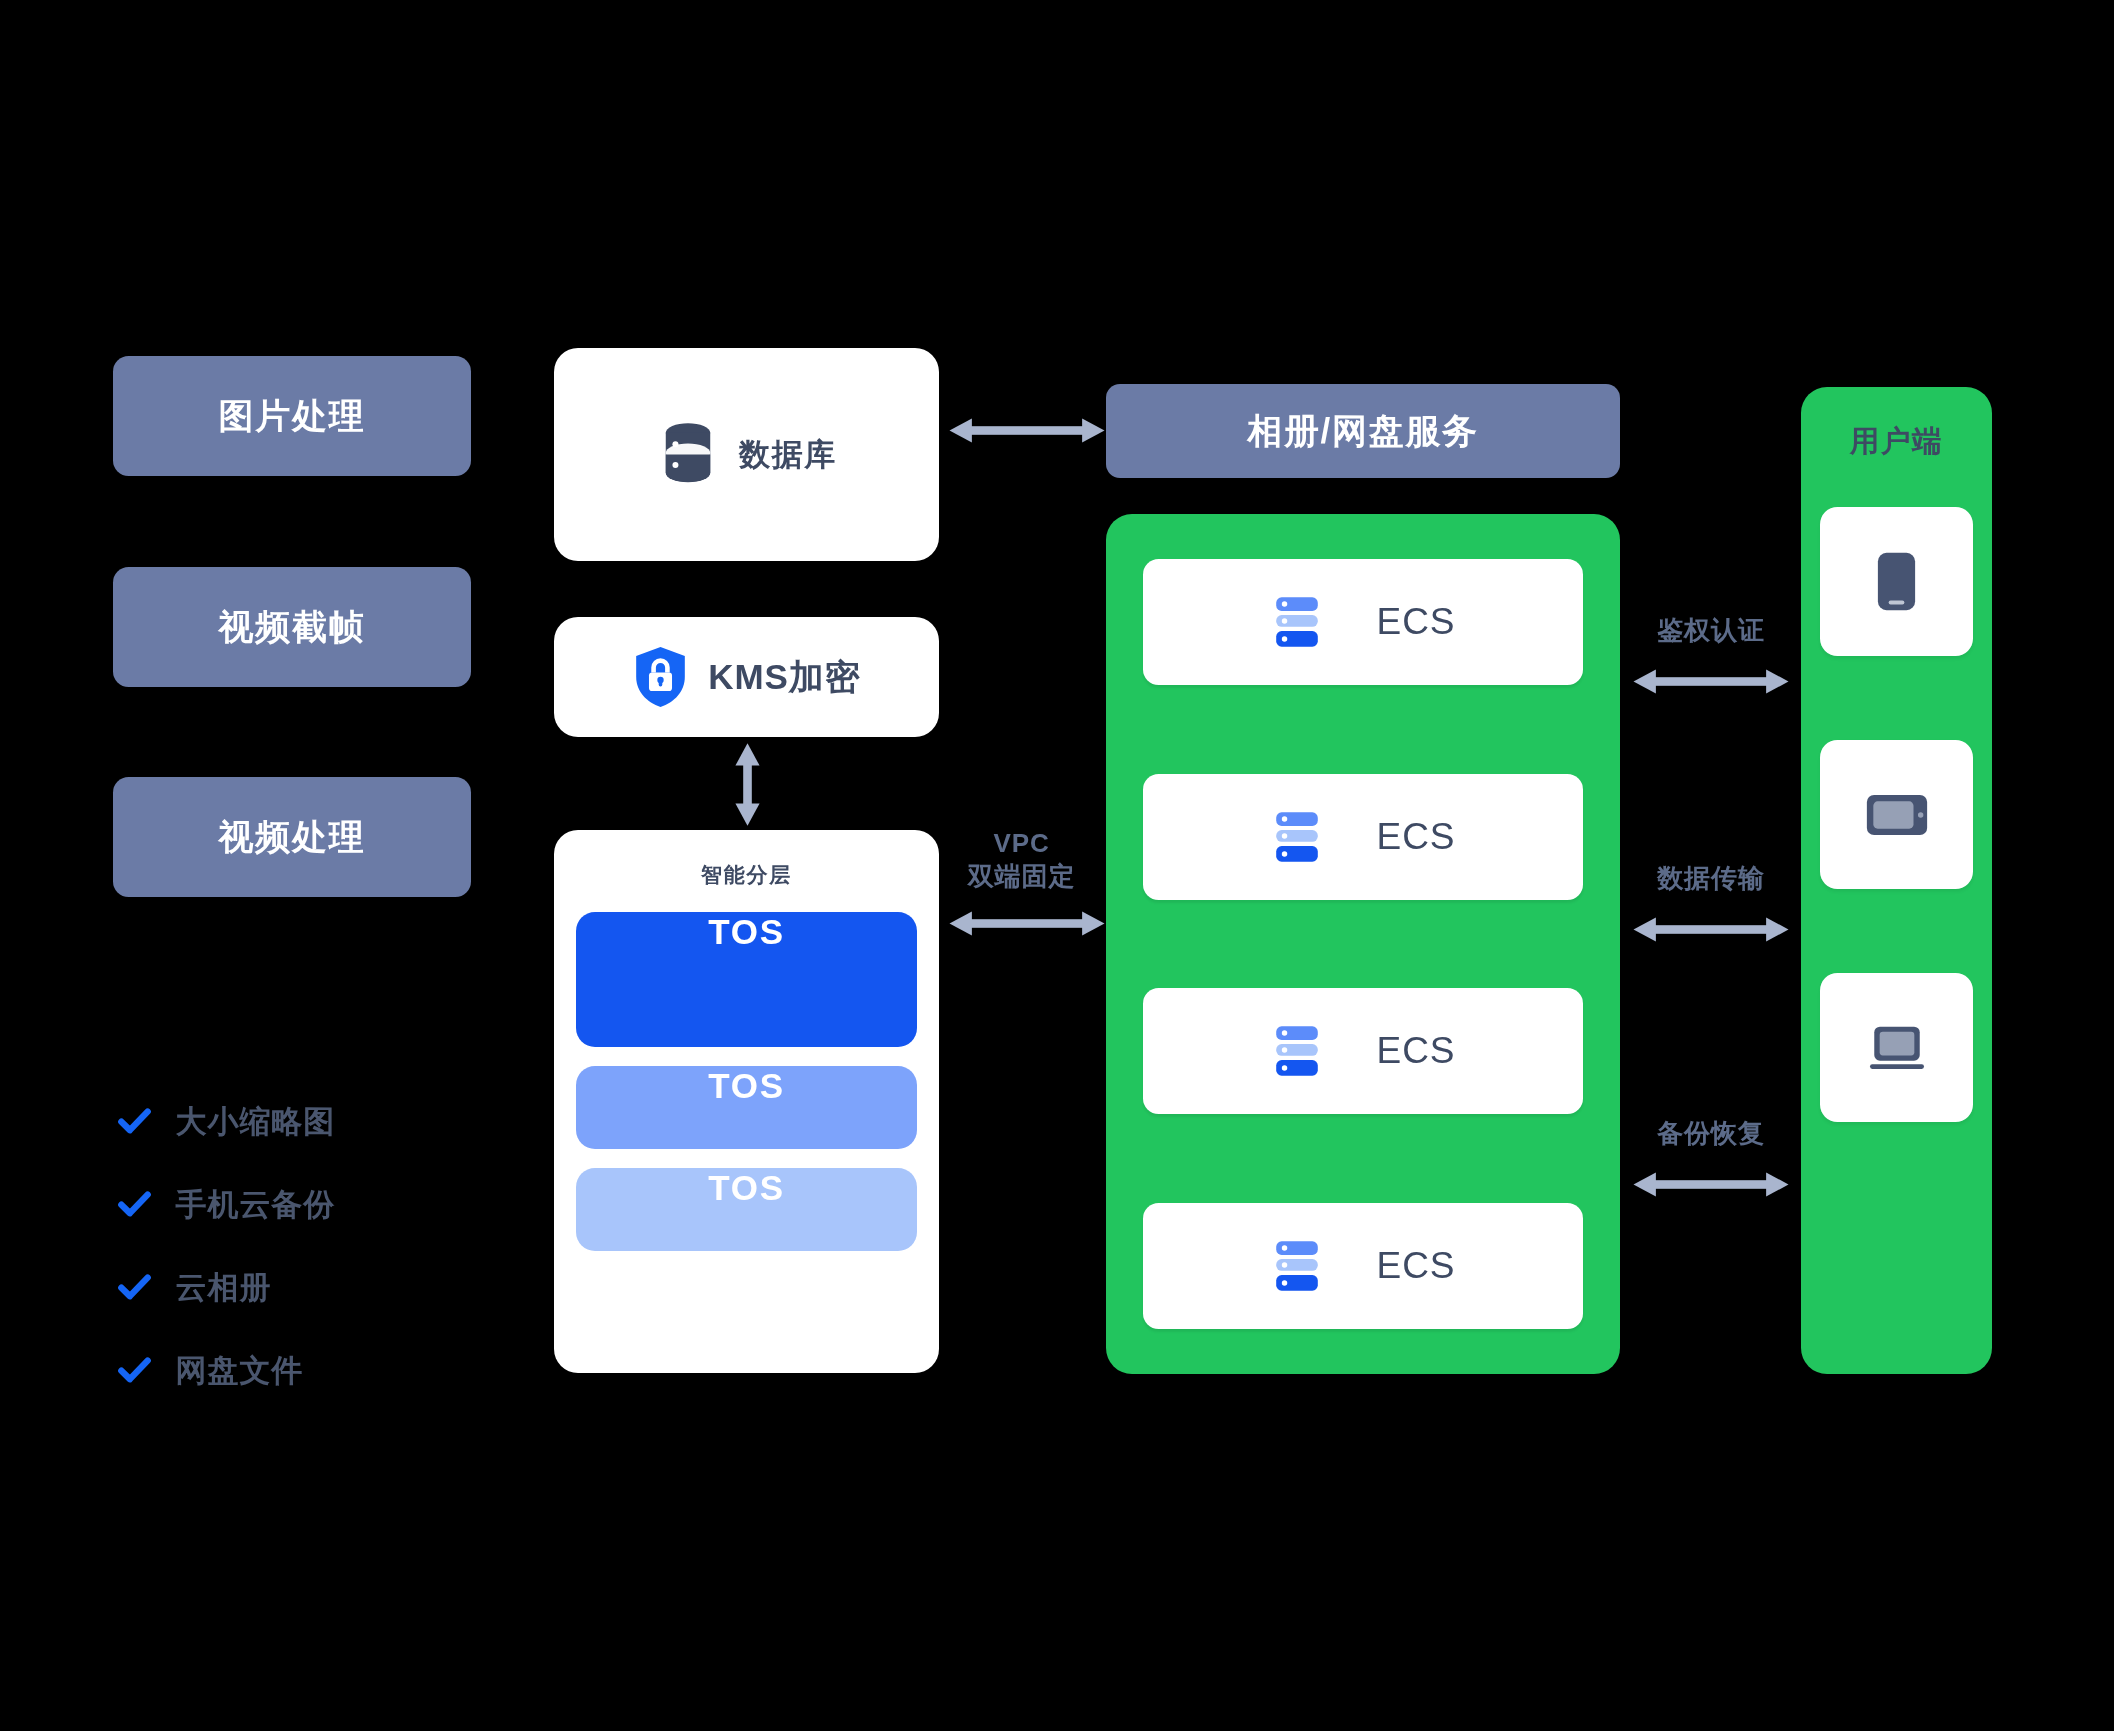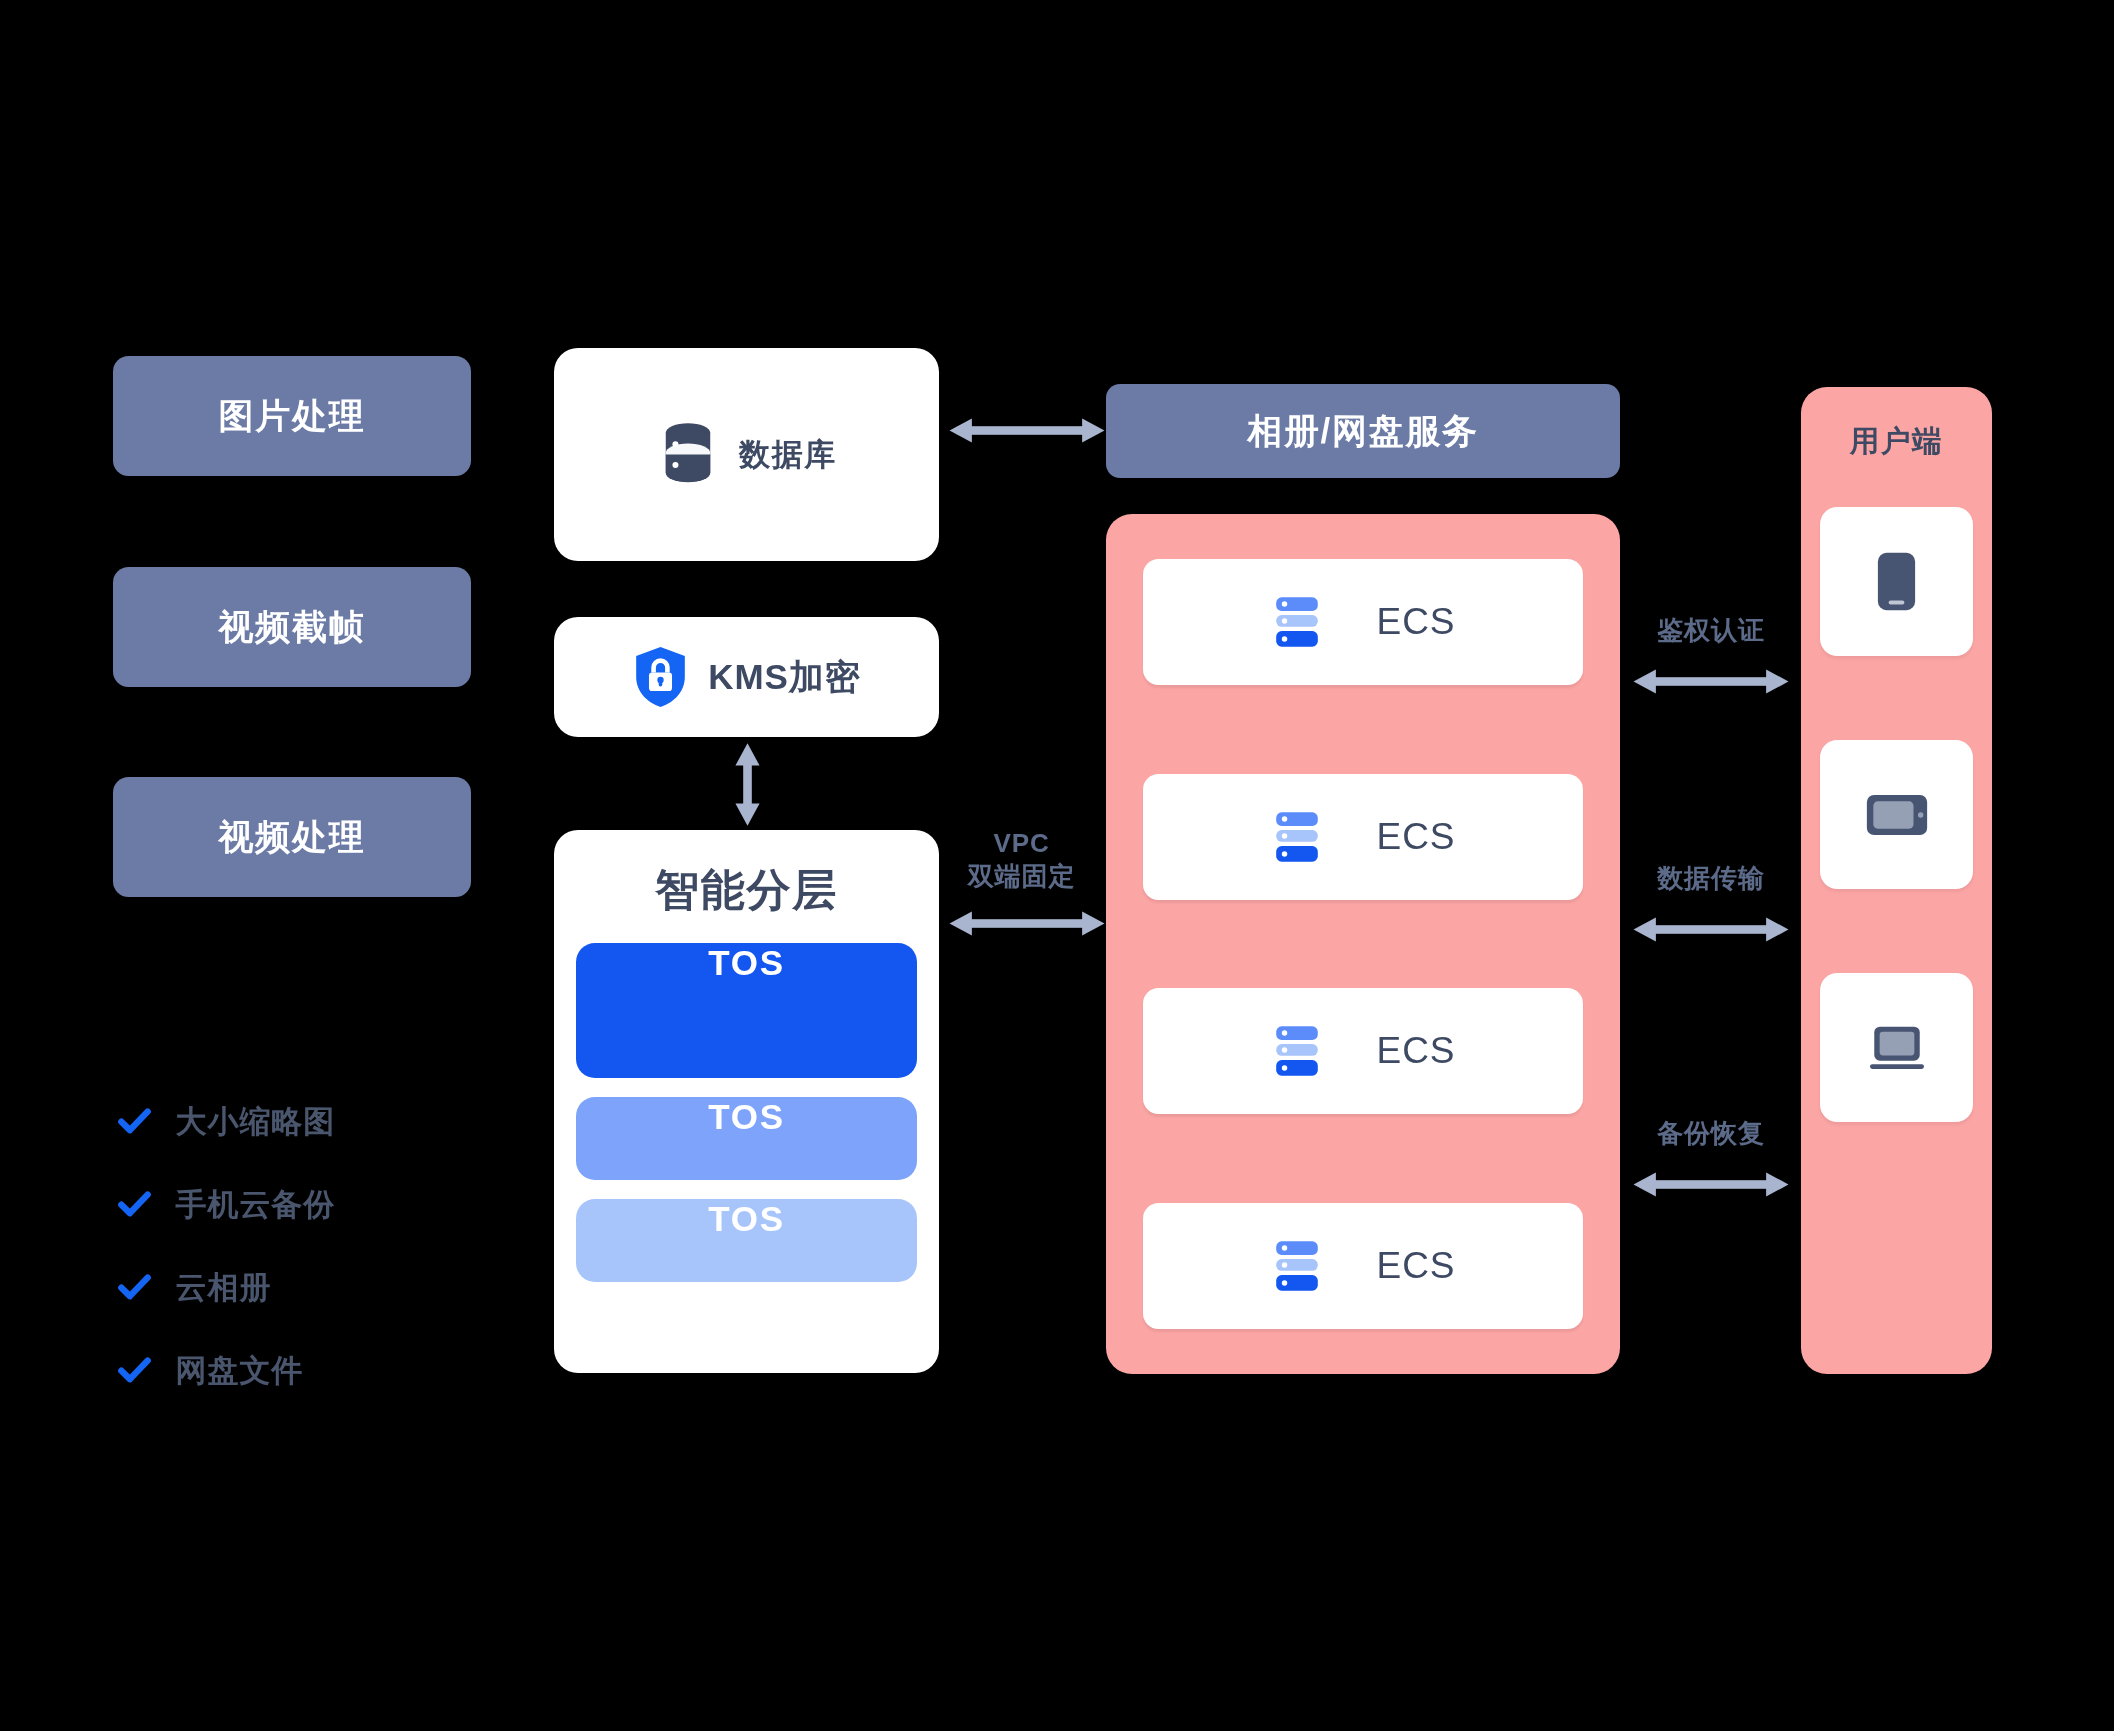--- a/index.html
+++ b/index.html
@@ -30,21 +30,21 @@
     font-weight: 700;
     letter-spacing: 1.7px;
   }
   .white-card {
     position: absolute;
     background: #ffffff;
     border-radius: 24px;
   }
   .gray-panel {
     position: absolute;
-    background: #fca5a5;
+    background: #22c55e;
     border-radius: 26px;
   }
 
   
   .feat { left: 113px; width: 358px; height: 120px; }
   #feat0 { top: 356px; }
   #feat1 { top: 567px; }
   #feat2 { top: 777px; }
 
   
@@ -82,21 +82,21 @@
     align-items: center;
     justify-content: center;
     gap: 19px;
   }
   .kms-label { color: #3E4A63; font-size: 35px; font-weight: 700; letter-spacing: 0.9px; }
 
   #tier-card { left: 554px; top: 830px; width: 385px; height: 543px; }
   .tier-title {
     text-align: center;
     color: #3E4A63;
-    font-size: 44px;
+    font-size: 21px;
     font-weight: 700;
     letter-spacing: 1.7px;
     margin-top: 31px;
   }
   .tier-list { margin: 22.6px 22px 0 22px; display: flex; flex-direction: column; gap: 19px; }
   .tier {
     border-radius: 19px;
     display: flex;
     align-items: flex-start;
     justify-content: center;

